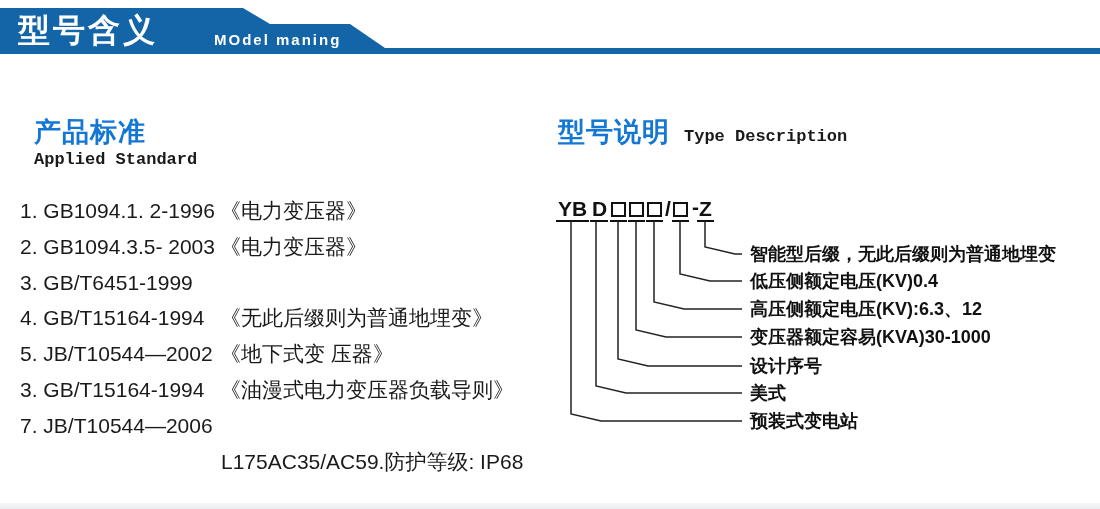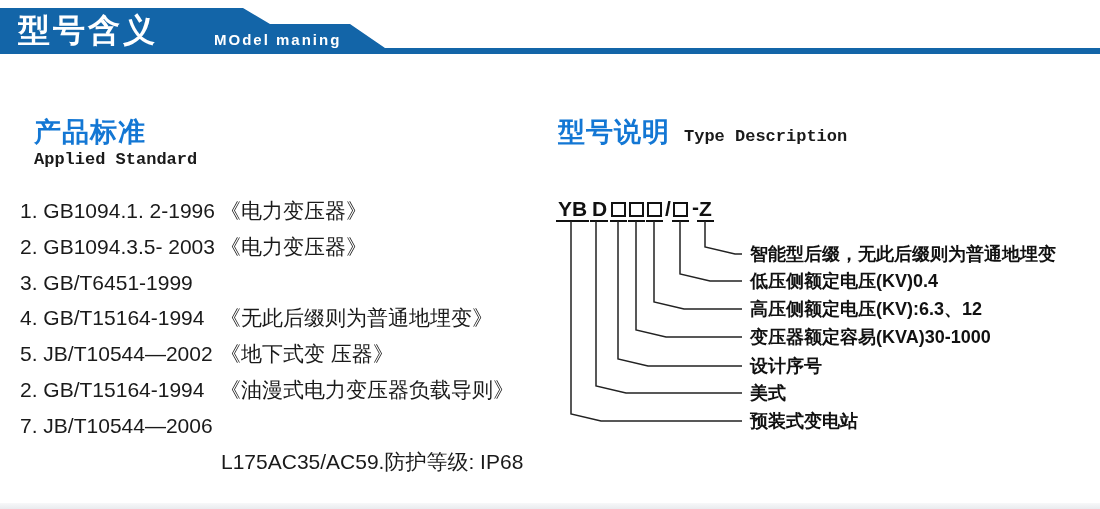--- a/index.html
+++ b/index.html
@@ -68,21 +68,21 @@
   </div>
   <div class="std-row">
     <span class="std-prefix">4. GB/T15164-1994</span>
     <span class="std-title">《无此后缀则为普通地埋变》</span>
   </div>
   <div class="std-row">
     <span class="std-prefix">5. JB/T10544—2002</span>
     <span class="std-title">《地下式变 压器》</span>
   </div>
   <div class="std-row">
-    <span class="std-prefix">2. GB/T15164-1994</span>
+    <span class="std-prefix">3. GB/T15164-1994</span>
     <span class="std-title">《油漫式电力变压器负载导则》</span>
   </div>
   <div class="std-row">
     <span class="std-prefix">7. JB/T10544—2006</span>
   </div>
   <div class="std-cont">L175AC35/AC59.防护等级: IP68</div>
 </div>
 
 <svg class="diagram" width="550" height="255" viewBox="550 185 550 255" xmlns="http://www.w3.org/2000/svg">
 

